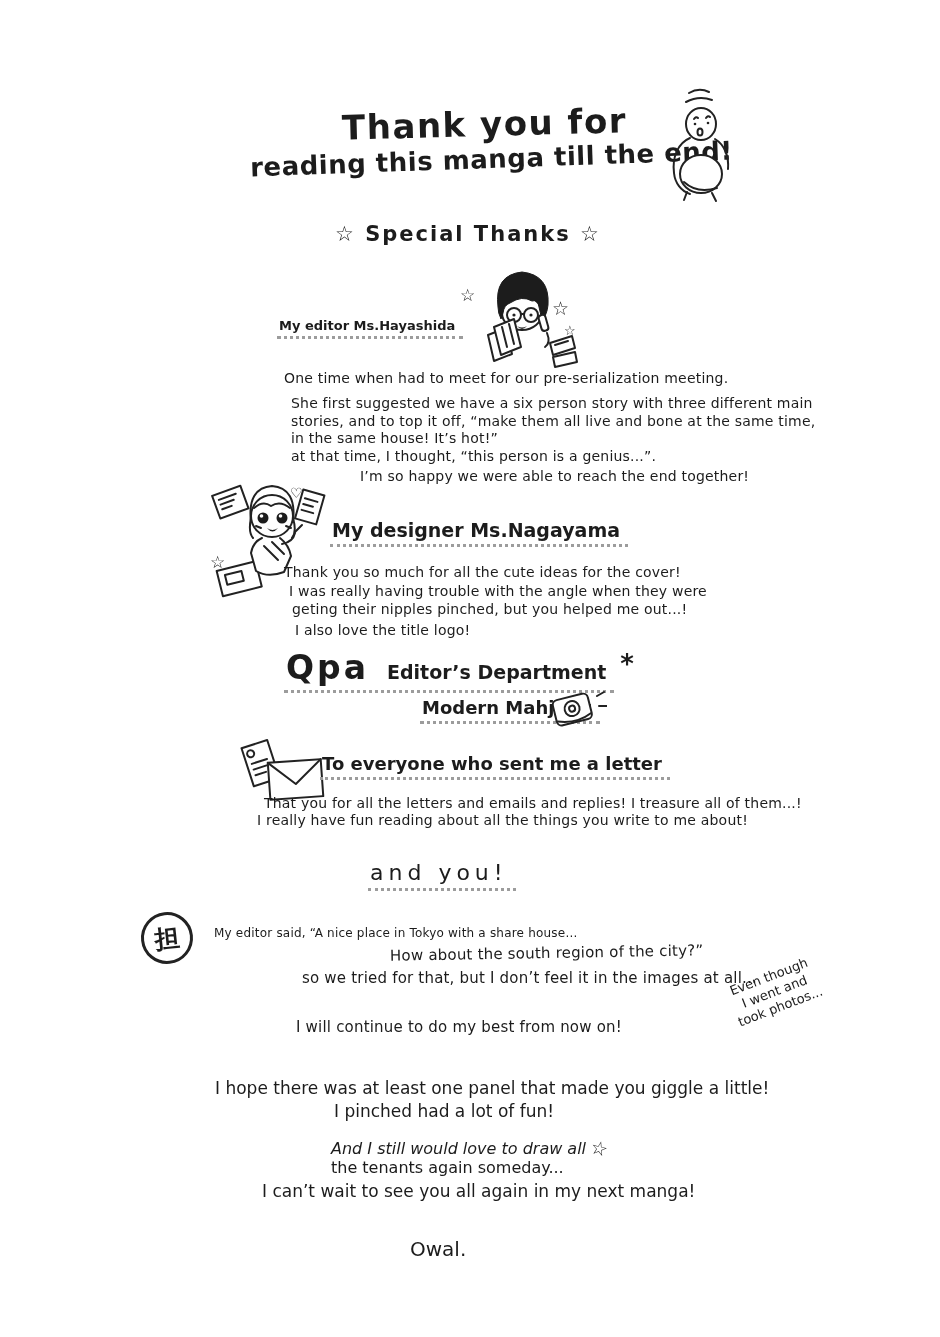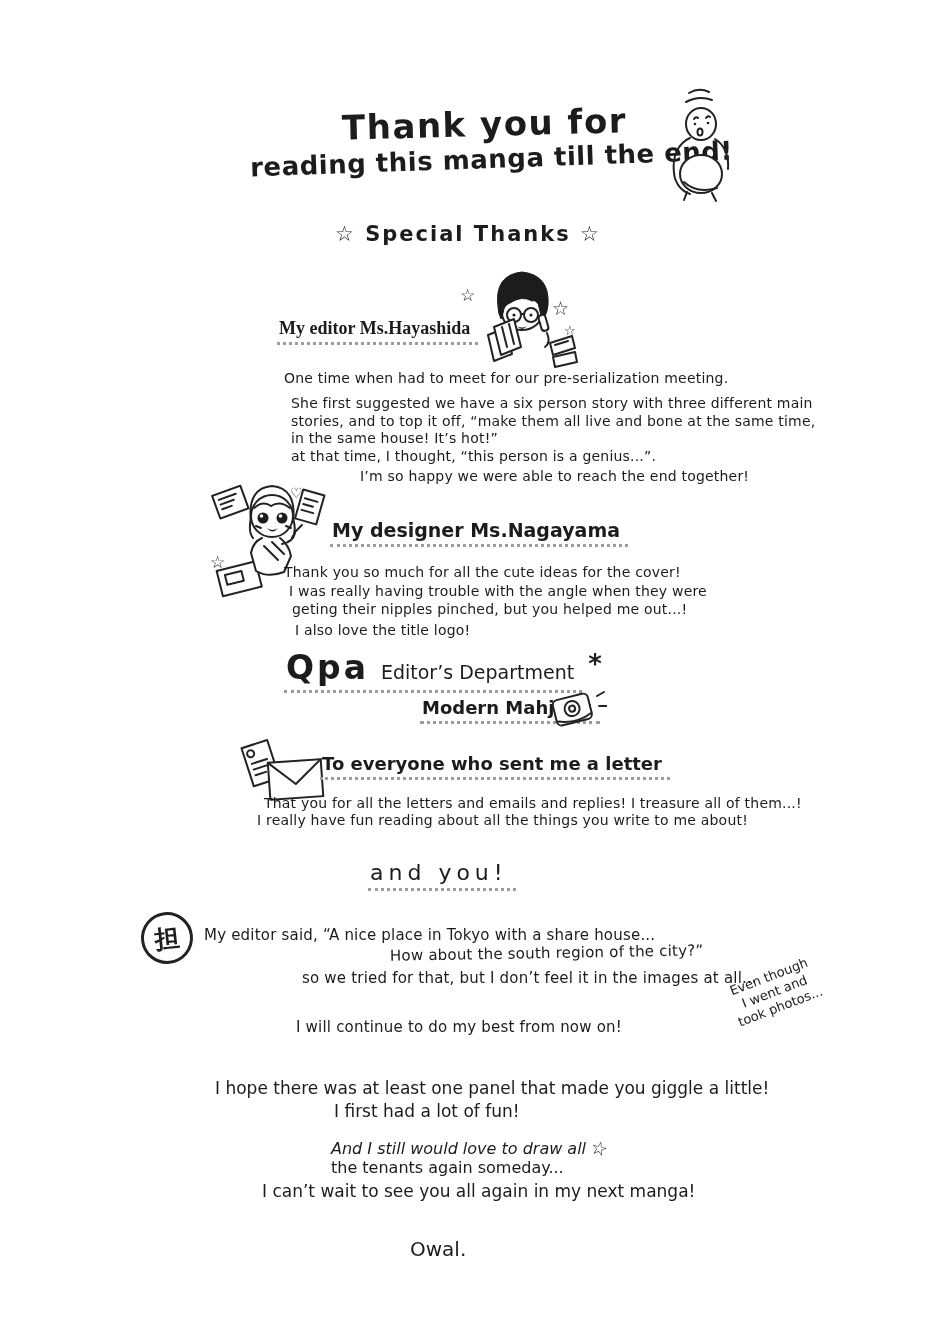--- a/index.html
+++ b/index.html
@@ -9,21 +9,21 @@
   }
   .abs{position:absolute;white-space:nowrap;}
   .body-text{font-size:14px;letter-spacing:.2px;}
   .heading{font-weight:bold;}
   .dotline{border-bottom:3px dotted #9c9c9c;padding:0 8px 3px 2px;display:inline-block;}
   .title1{font-size:34px;font-weight:bold;letter-spacing:1.5px;transform:rotate(-1.5deg);}
   .title2{font-size:26px;font-weight:bold;letter-spacing:.5px;transform:rotate(-2deg);}
   .special{font-size:21px;font-weight:bold;letter-spacing:2px;}
   .story-lines div{font-size:14px;line-height:17.5px;letter-spacing:.2px;}
   .qpa-brand{font-size:33px;font-weight:bold;letter-spacing:3px;}
-  .qpa-label{font-size:19px;font-weight:normal;margin-left:12px;}
+  .qpa-label{font-size:19px;font-weight:bold;margin-left:18px;}
   .qpa-star{font-size:26px;font-weight:bold;vertical-align:6px;margin-left:6px;}
   .mahjong-label{font-size:18px;font-weight:bold;}
   .andyou{font-size:22px;letter-spacing:5px;}
   .tan-badge{
     width:46px;height:46px;border:3px solid #222;border-radius:50%;
     display:flex;align-items:center;justify-content:center;
     font-size:25px;font-weight:bold;transform:rotate(-6deg);
   }
   .photo-note{transform:rotate(-21deg);text-align:center;font-size:13px;line-height:16px;}
   svg{display:block;}
@@ -75,21 +75,21 @@
       <path class="sk" d="M95 70 q4 10 -2 14"></path>
       <path class="skw" d="M36 72 l18 -7 l6 26 l-18 7 z"></path>
       <path class="skw" d="M42 64 l20 -8 l7 28 l-20 8 z"></path>
       <path class="sk" d="M50 64 l5 20 M57 61 l5 20"></path>
       <path class="skw" d="M98 80 l22 -7 l3 12 l-22 7 z"></path>
       <path class="sk" d="M103 82 l13 -4"></path>
       <path class="skw" d="M101 94 l22 -5 l2 10 l-22 5 z"></path>
     </svg>
   </div>
 
-  <div class="abs heading dotline" style="left:277px;top:318px;font-size:18px;font-family:Liberation Serif, serif;">My editor Ms.Hayashida</div>
+  <div class="abs heading dotline" style="left:277px;top:318px;font-size:13px;">My editor Ms.Hayashida</div>
   <div class="abs body-text" style="left:284px;top:370px;">One time when had to meet for our pre-serialization meeting.</div>
   <div class="abs story-lines" style="left:291px;top:395px;">
     <div>She first suggested we have a six person story with three different main</div>
     <div>stories, and to top it off, “make them all live and bone at the same time,</div>
     <div>in the same house! It’s hot!”</div>
     <div>at that time, I thought, “this person is a genius...”.</div>
   </div>
   <div class="abs body-text" style="left:360px;top:468px;">I’m so happy we were able to reach the end together!</div>
 
   <div class="abs" style="left:206px;top:476px;">
@@ -159,31 +159,31 @@
       </g>
     </svg>
   </div>
   <div class="abs heading dotline" style="left:320px;top:753px;font-size:18px;">To everyone who sent me a letter</div>
   <div class="abs body-text" style="left:264px;top:795px;">That you for all the letters and emails and replies! I treasure all of them...!</div>
   <div class="abs body-text" style="left:257px;top:812px;">I really have fun reading about all the things you write to me about!</div>
 
   <div class="abs andyou dotline" style="left:368px;top:860px;">and you!</div>
 
   <div class="abs tan-badge" style="left:141px;top:912px;">担</div>
-  <div class="abs body-text" style="left:204px;top:926px;font-size:15px;">My editor said, “A nice place in Tokyo with a share house...</div>
+  <div class="abs body-text" style="left:214px;top:926px;font-size:12px;">My editor said, “A nice place in Tokyo with a share house...</div>
   <div class="abs body-text" style="left:390px;top:944px;font-size:15px;transform:rotate(-1deg);">How about the south region of the city?”</div>
   <div class="abs body-text" style="left:302px;top:969px;font-size:15px;">so we tried for that, but I don’t feel it in the images at all...</div>
   <div class="abs photo-note" style="left:730px;top:968px;">
     <div>Even though</div>
     <div>I went and</div>
     <div>took photos...</div>
   </div>
 
   <div class="abs body-text" style="left:296px;top:1018px;font-size:15px;">I will continue to do my best from now on!</div>
   <div class="abs" style="left:215px;top:1055px;font-size:17px;margin-top:23px;">I hope there was at least one panel that made you giggle a little!</div>
-  <div class="abs" style="left:334px;top:1101px;font-size:17px;">I first had a lot of fun!</div>
+  <div class="abs" style="left:334px;top:1101px;font-size:17px;">I pinched had a lot of fun!</div>
   <div class="abs" style="left:331px;top:1139px;font-size:16px;font-style:italic;">And I still would love to draw all</div>
   <div class="abs" style="left:591px;top:1137px;font-size:19px;transform:rotate(14deg);">☆</div>
   <div class="abs" style="left:331px;top:1158px;font-size:16px;">the tenants again someday...</div>
   <div class="abs" style="left:262px;top:1181px;font-size:17px;">I can’t wait to see you all again in my next manga!</div>
   <div class="abs" style="left:410px;top:1237px;font-size:20px;">Owal.</div>
 
 </div>
 
 </body></html>

